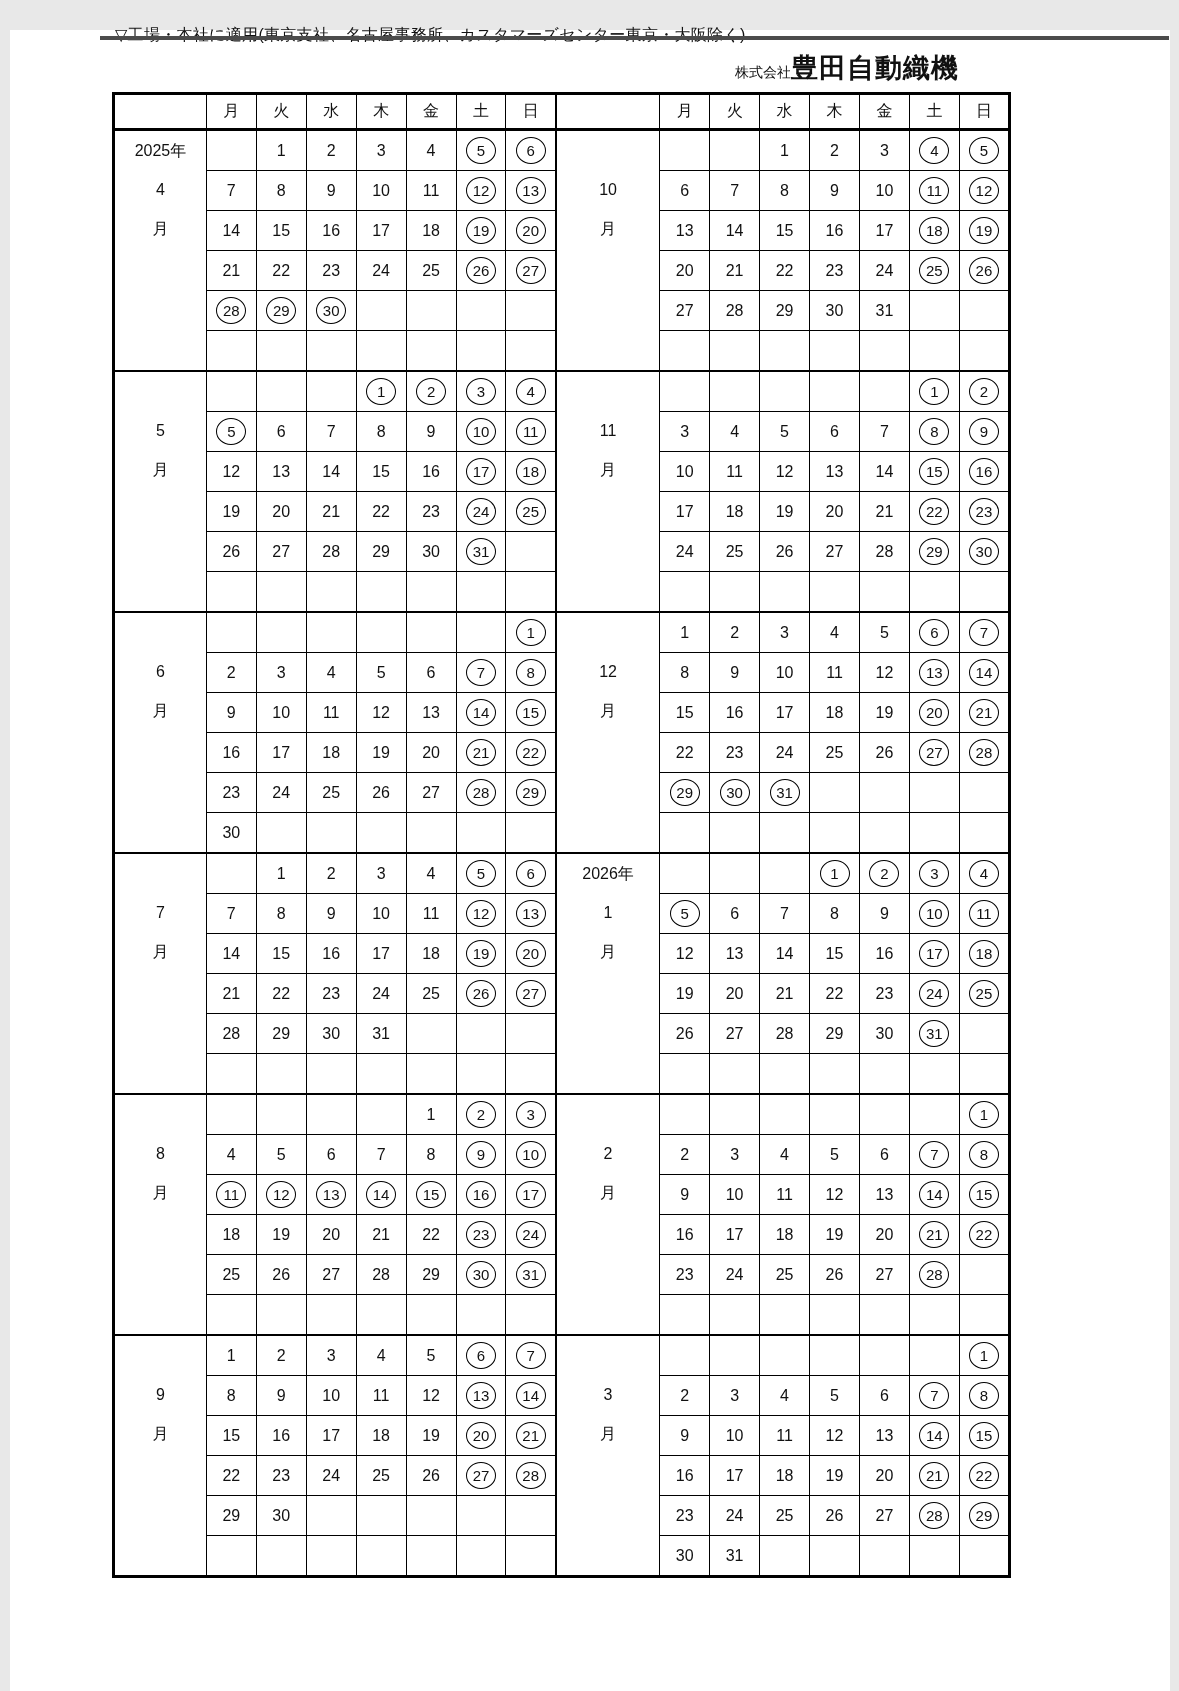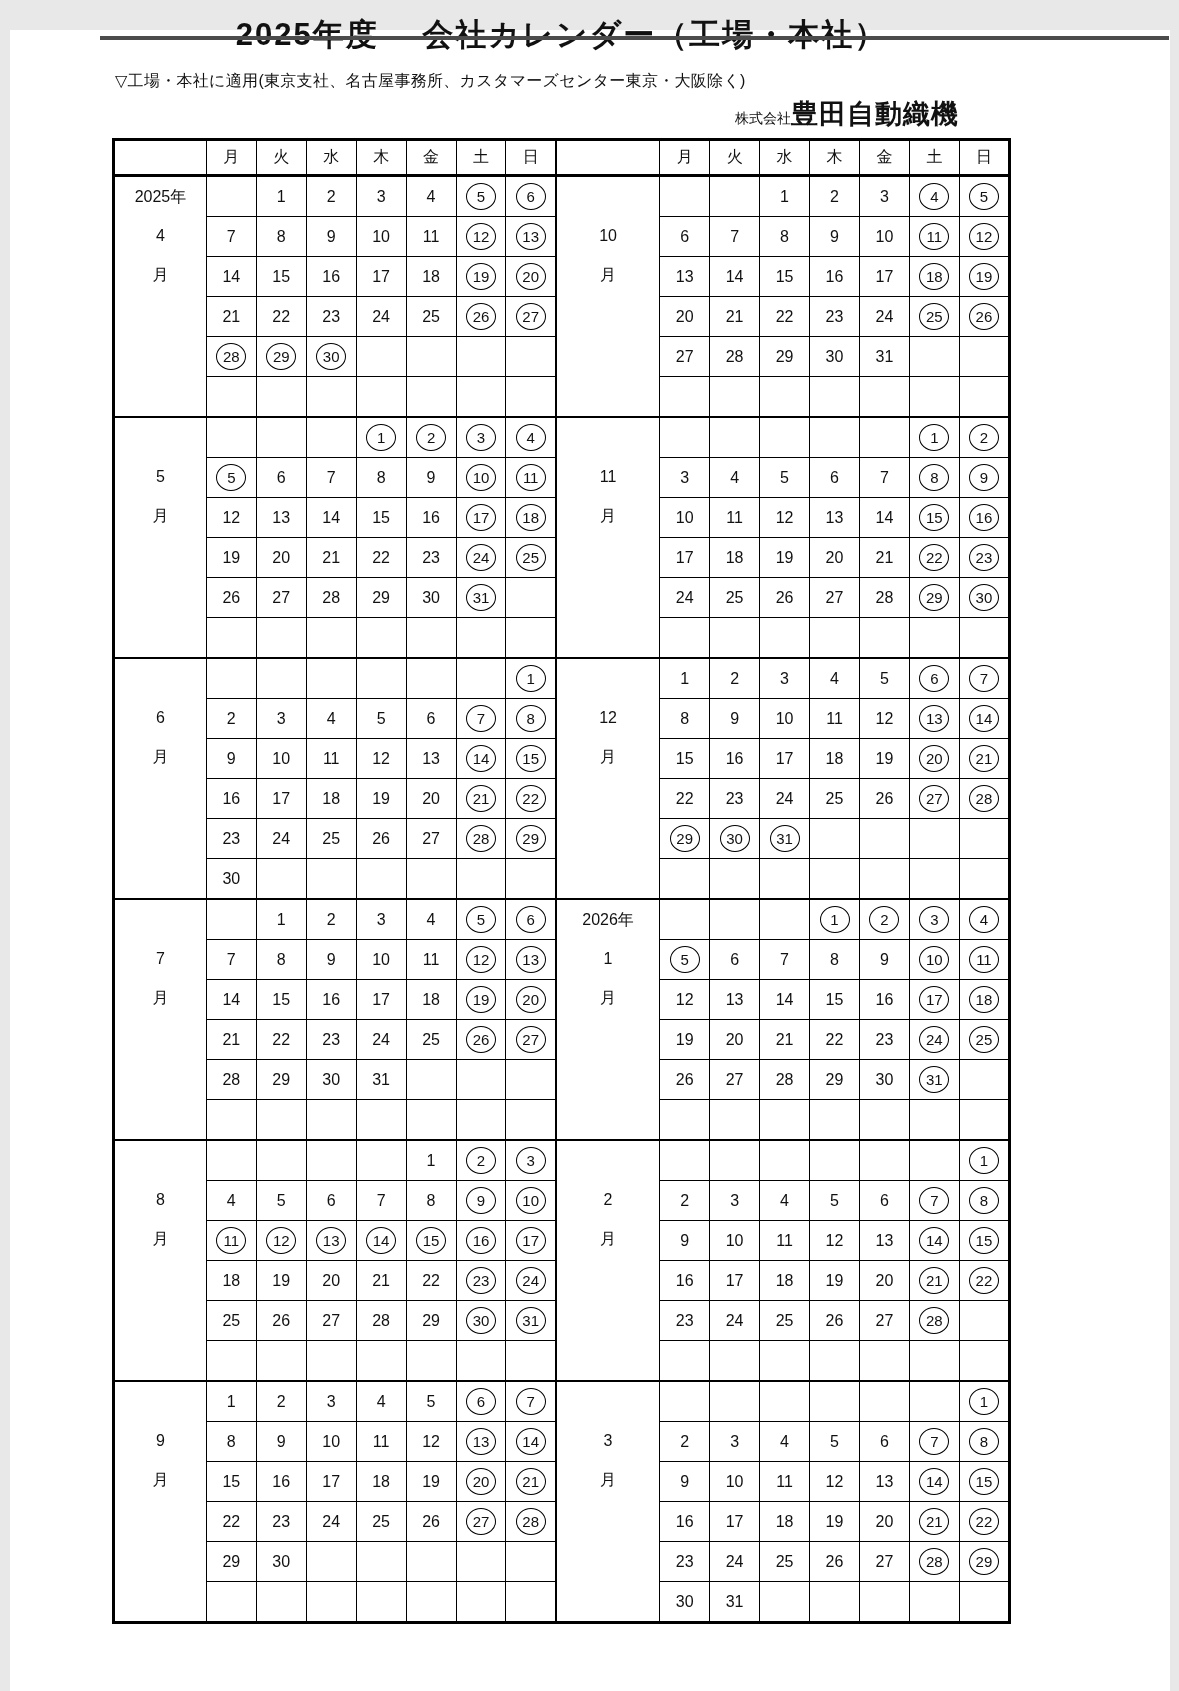--- a/index.html
+++ b/index.html
@@ -46,21 +46,20 @@
   }
   .footnote{margin-top:12px;margin-left:33px;font-size:17px;font-weight:bold;}
 </style>
 </head>
 <body>
 
 <div class="paper"></div>
 <div class="paper-edge"></div>
 
 <div class="content" style="position:relative;z-index:2;">
-  <h1 class="title">2025年度　 会社カレンダー（工場・本社）</h1>
   <div class="subtitle">▽工場・本社に適用(東京支社、名古屋事務所、カスタマーズセンター東京・大阪除く)</div>
   <div class="company"><span class="pfx">株式会社</span><span class="strong">豊田自動織機</span></div>
 
   <table id="cal">
     <colgroup id="cal-cols">
         <col style="width: 93px;">
         <col style="width: 50px;">
         <col style="width: 50px;">
         <col style="width: 50px;">
         <col style="width: 50px;">

